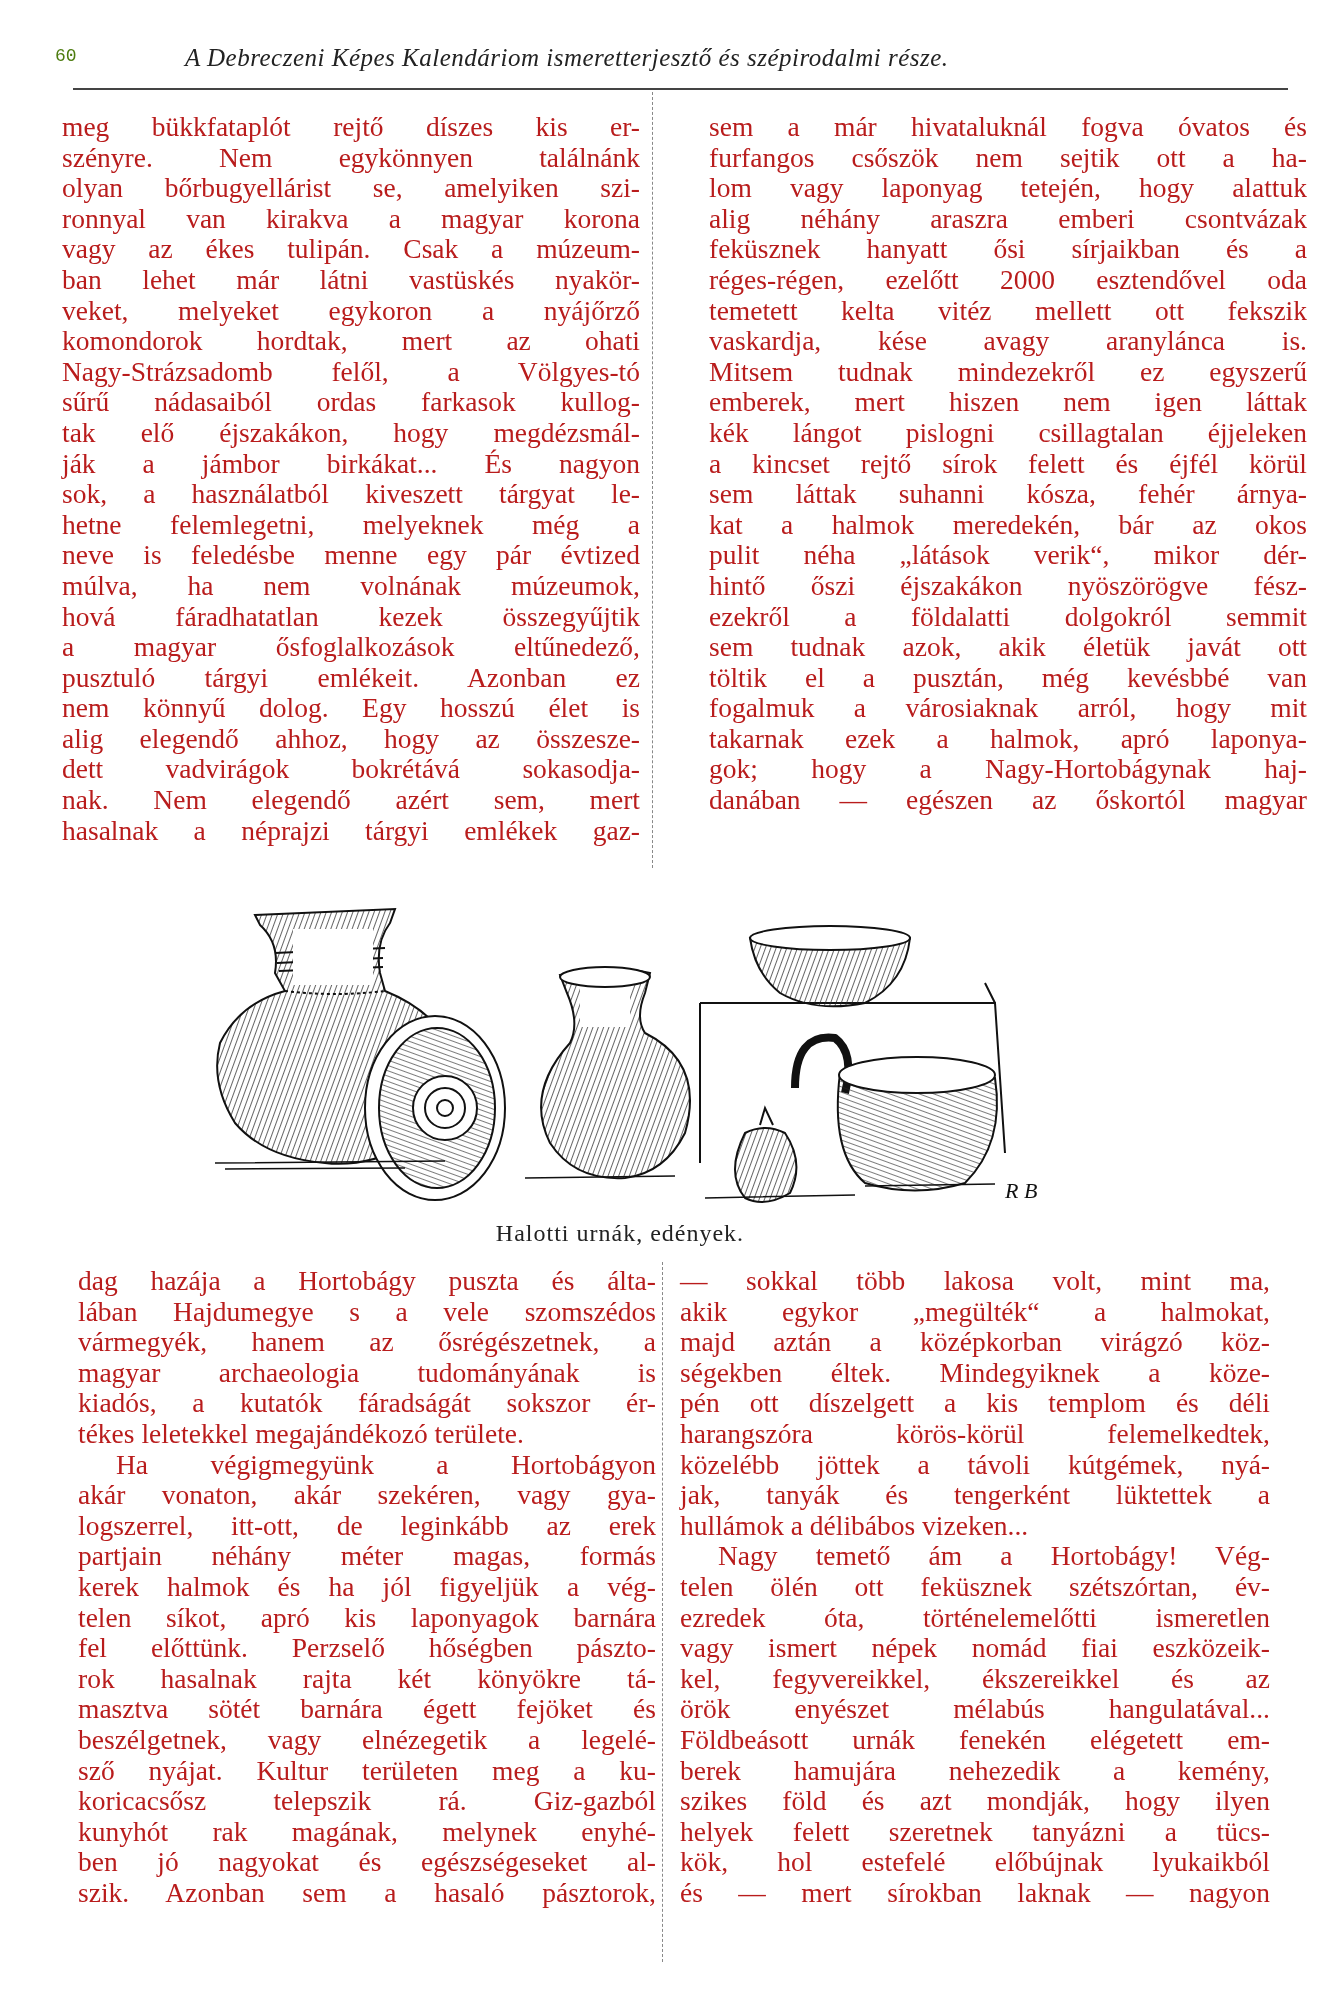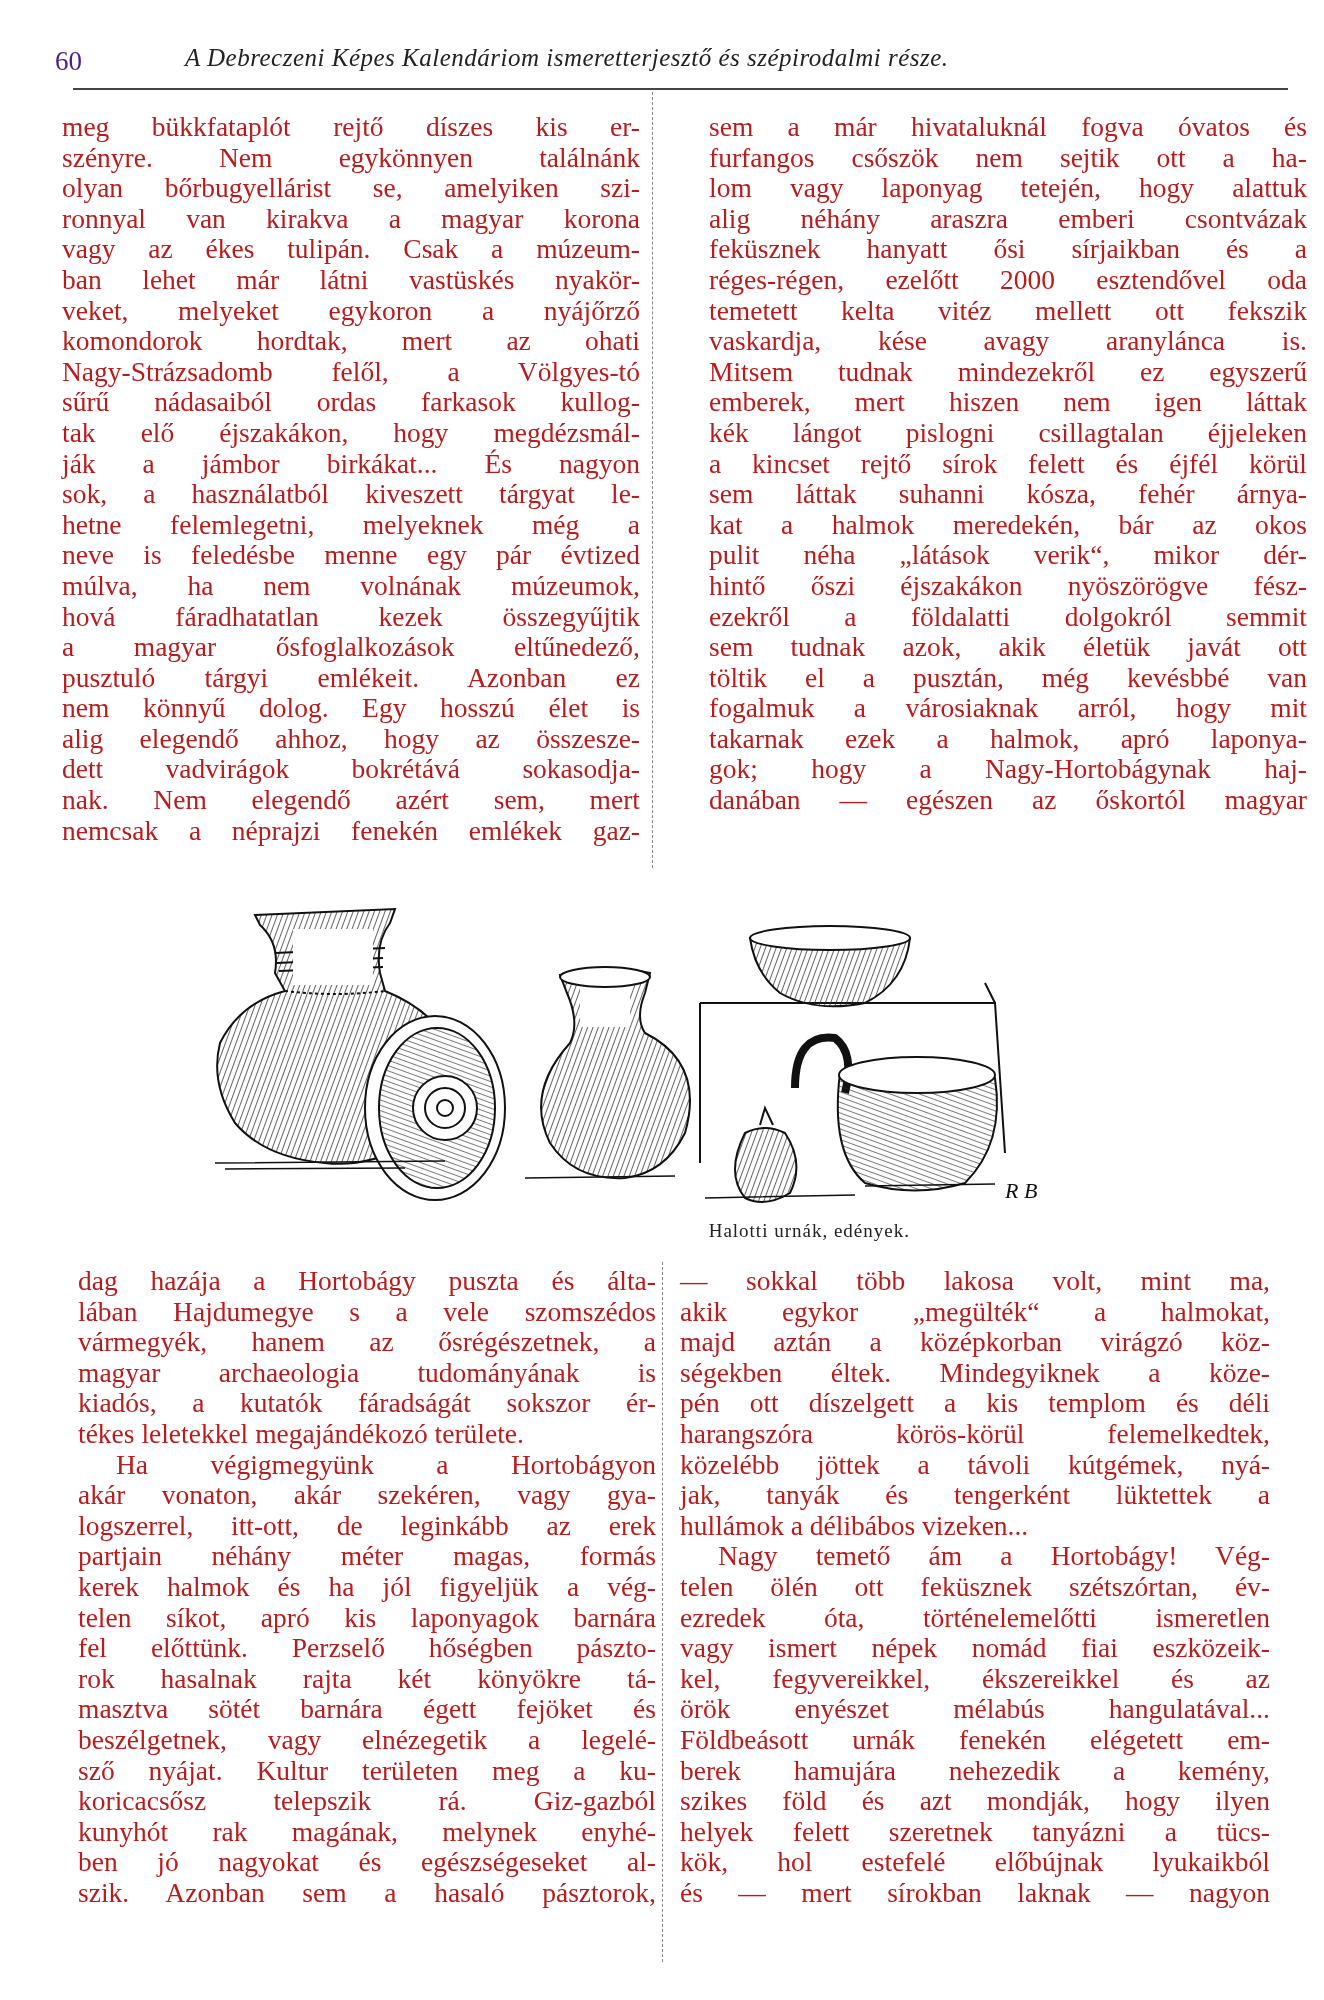--- a/index.html
+++ b/index.html
@@ -1,37 +1,37 @@
 <!DOCTYPE html>
 <html><head>
 <meta charset="utf-8">
 <style>
   html, body { margin:0; padding:0; background:#ffffff; }
   body { width:1324px; height:2000px; position:relative; overflow:hidden; color:#1a1a1a;
          font-family:"DejaVu Serif","Liberation Serif",serif; }
   .header { position:absolute; left:55px; top:40px; width:1215px; height:52px; }
-  .page-num { position:absolute; left:0; top:6px; font-size:27px; color:#4c1d95; font-family:Liberation Serif, serif; }
+  .page-num { position:absolute; left:0; top:6px; font-size:18px; color:#4d7c0f; font-family:Liberation Mono, monospace; }
   .running-title { position:absolute; left:130px; top:4px; font-size:25px; font-style:italic; letter-spacing:0.5px;
                    font-family:"Liberation Serif",serif; color:#222; }
   .rule { position:absolute; left:18px; top:48px; width:1215px; height:2px; background:#444; }
   .col { position:absolute; font-family:"Liberation Serif",serif; font-size:27.5px; line-height:30.6px; color:#b91c1c; }
   .col .line { display:block; text-align:justify; text-align-last:justify; white-space:nowrap; height:30.6px; overflow:visible; }
   .col .line.last { text-align-last:left; }
   .col .line.indent { padding-left:38px; }
   .top-left { left:62px; top:112px; width:578px; }
   .top-right { left:670px; top:112px; width:598px;margin-left:39px; }
   .bot-left { left:66px; top:1266px; width:578px;margin-left:12px; }
   .bot-right { left:680px; top:1266px; width:590px; }
   .divider { position:absolute; width:0; border-left:1px dashed #888; }
   .div-top { left:652px; top:92px; height:776px; }
   .div-bot { left:662px; top:1262px; height:700px; }
   .figure { position:absolute; left:205px; top:893px; width:910px; height:330px; }
   .figure svg { width:100%; height:100%; }
-  .caption { position:absolute; left:330px; top:1220px; width:580px; text-align:right;
-             font-size:19px; letter-spacing:1px; color:#222; font-family:"Liberation Serif",serif; }
+  .caption { position:absolute; left:330px; top:1220px; width:580px; text-align:center;
+             font-size:24px; letter-spacing:1px; color:#222; font-family:"Liberation Serif",serif; }
 </style>
 </head>
 <body>
 
 <div class="header">
   <span class="page-num">60</span>
   <span class="running-title">A Debreczeni Képes Kalendáriom ismeretterjesztő és szépirodalmi része.</span>
   <div class="rule"></div>
 </div>
 
@@ -55,21 +55,21 @@
     <span class="line">hetne felemlegetni, melyeknek még a</span>
     <span class="line">neve is feledésbe menne egy pár évtized</span>
     <span class="line">múlva, ha nem volnának múzeumok,</span>
     <span class="line">hová fáradhatatlan kezek összegyűjtik</span>
     <span class="line">a magyar ősfoglalkozások eltűnedező,</span>
     <span class="line">pusztuló tárgyi emlékeit. Azonban ez</span>
     <span class="line">nem könnyű dolog. Egy hosszú élet is</span>
     <span class="line">alig elegendő ahhoz, hogy az összesze-</span>
     <span class="line">dett vadvirágok bokrétává sokasodja-</span>
     <span class="line">nak. Nem elegendő azért sem, mert</span>
-    <span class="line">nemcsak a néprajzi fenekén emlékek gaz-</span>
+    <span class="line">hasalnak a néprajzi tárgyi emlékek gaz-</span>
   </div>
 <div class="col top-right">
     <span class="line">sem a már hivataluknál fogva óvatos és</span>
     <span class="line">furfangos csőszök nem sejtik ott a ha-</span>
     <span class="line">lom vagy laponyag tetején, hogy alattuk</span>
     <span class="line">alig néhány araszra emberi csontvázak</span>
     <span class="line">feküsznek hanyatt ősi sírjaikban és a</span>
     <span class="line">réges-régen, ezelőtt 2000 esztendővel oda</span>
     <span class="line">temetett kelta vitéz mellett ott fekszik</span>
     <span class="line">vaskardja, kése avagy aranylánca is.</span>

